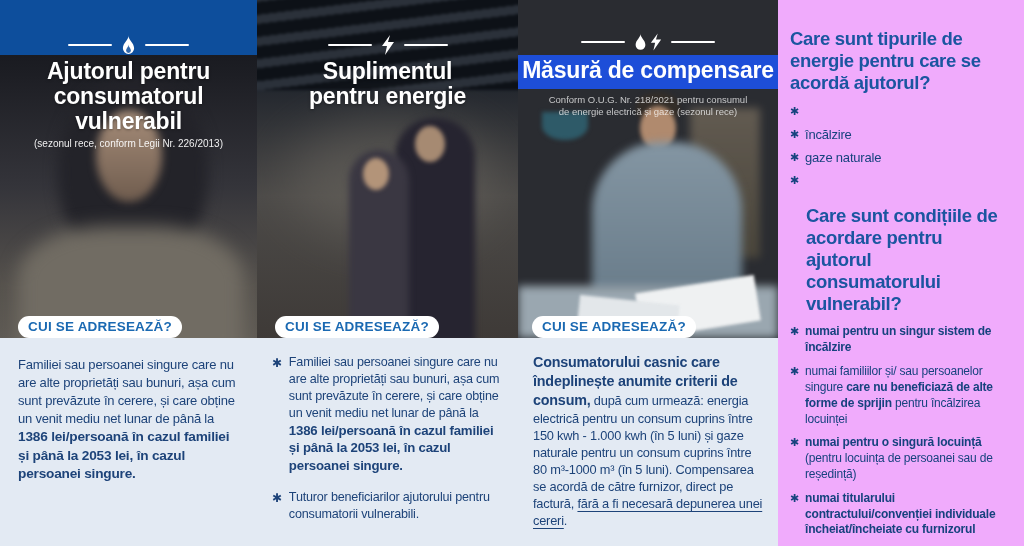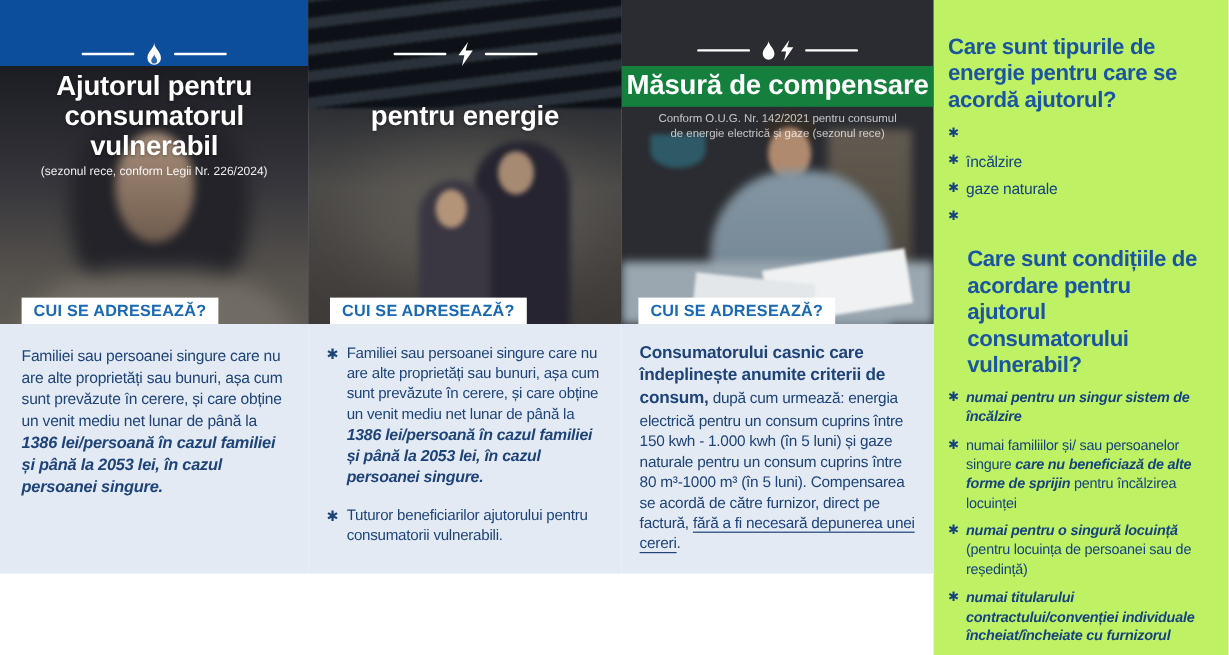--- a/index.html
+++ b/index.html
@@ -3,21 +3,21 @@
 <meta charset="utf-8">
 <style>
   * { margin:0; padding:0; box-sizing:border-box; }
   html,body { background:#ffffff; }
   body { font-family:"Liberation Sans", sans-serif; }
   .poster { position:relative; width:1024px; height:546px; display:flex; background:#fff; overflow:hidden; }
 
   
   .panel { position:relative; height:546px; flex:0 0 auto; }
   .p1 { width:257px; } .p2 { width:261px; } .p3 { width:260px; }
-  .photo-area { position:relative; height:270px; overflow:hidden; background:#2a2c31; }
+  .photo-area { position:relative; height:338px; overflow:hidden; background:#2a2c31; }
   .photo { position:absolute; inset:0; }
   .photo div { position:absolute; }
 
   
   .ph1 { background:linear-gradient(180deg,#101217 0%,#1d1e24 22%,#34343a 55%,#56524d 85%,#5e5a54 100%); }
   .ph1 .scarf { left:58px; top:78px; width:150px; height:190px; background:#232329; border-radius:48%; filter:blur(7px); }
   .ph1 .face  { left:96px; top:110px; width:66px; height:92px; background:linear-gradient(180deg,#a68d79,#6f5c4e); border-radius:50%; filter:blur(4px); }
   .ph1 .body  { left:18px; top:226px; width:226px; height:130px; background:#716c63; border-radius:40% 40% 0 0; filter:blur(9px); }
 
   
@@ -43,43 +43,43 @@
 
   
   .band-top { position:absolute; top:0; left:0; right:0; height:55px; background:#0d4e9c; }
   .panel-header { position:absolute; top:0; left:0; right:0; text-align:center; color:#fff; }
   .icon-row { display:flex; align-items:center; justify-content:center; gap:9px; margin-top:34px; height:22px; }
   .p3 .icon-row { margin-top:31px; }
   .hline { width:44px; height:2px; background:#fff; border-radius:1px; }
   .ic { display:flex; align-items:center; gap:3px; }
   .panel-title { font-size:23px; font-weight:bold; line-height:1.08; margin-top:3px; letter-spacing:-0.2px;
       text-shadow:0 1px 3px rgba(0,0,0,.35); }
-  .p3 .panel-title { background:#15803d; padding:3px 0 6px; margin-top:2px; text-shadow:none; }
+  .p3 .panel-title { background:#1d4ed8; padding:3px 0 6px; margin-top:2px; text-shadow:none; }
   .panel-subtitle { font-size:10px; margin-top:5px; opacity:.92; }
   .p3 .panel-subtitle { font-size:9.5px; line-height:1.3; opacity:.72; padding:0 26px; margin-top:5px; }
 
   .cui-label { position:absolute; left:18px; bottom:0; background:#fff; color:#1a69b2;
-      font-weight:bold; font-size:13.5px; letter-spacing:.2px; padding:3px 10px 4px; white-space:nowrap; }
+      font-weight:bold; font-size:13.5px; letter-spacing:.2px; padding:3px 10px 4px; white-space:nowrap;border-radius:11px; }
   .p3 .cui-label { left:14px; }
 
   
   .text-area { height:208px; background:#e3eaf3; color:#1d4379; }
   .p1 .text-area { padding:18px 16px 0 18px; font-size:13px; line-height:1.38; letter-spacing:-0.2px; }
   .p2 .text-area { padding:16px 12px 0 15px; font-size:12.6px; line-height:1.34; letter-spacing:-0.2px; }
   .p3 .text-area { padding:15px 14px 0 15px; font-size:12.8px; line-height:1.33; letter-spacing:-0.2px; }
-  .bold { font-weight:bold;font-style:italic; }
+  .bold { font-weight:bold; }
   .p1 .bold, .p2 .bold { font-size:1.05em; }
   .lead-bold { font-weight:bold; font-size:1.12em; }
   .uline { text-decoration:underline; text-underline-offset:3px; }
   .blist { list-style:none; }
   .blist li { display:flex; gap:7px; margin-bottom:14px; }
   .blt { flex:0 0 auto; font-size:12px; line-height:1.5; color:#1d4379; }
 
   
-  .right-col { width:246px; height:546px; background:#bef264; padding:14px 4px 0 12px; color:#16427e; }
+  .right-col { width:246px; height:546px; background:#f0abfc; padding:14px 4px 0 12px; color:#16427e; }
   .right-col h2 { font-size:18.5px; line-height:1.18; color:#1b55a0; font-weight:bold; letter-spacing:-0.3px; }
   .sec1 h2 { margin:14px 0 11px; }
   .sec2 h2 { margin:16px 16px 10px; }
   .right-col ul { list-style:none; }
   .sec1 li { display:flex; gap:6px; font-size:13px; margin-bottom:7px; letter-spacing:-0.2px; }
   .sec2 li { display:flex; gap:6px; font-size:12px; line-height:1.32; margin-bottom:8px; letter-spacing:-0.2px; }
   .right-col .blt { font-size:11px; line-height:1.45; color:#16427e; }
   .sec2 .sg.bold { font-weight:bold; }
 </style>
 </head>
@@ -103,21 +103,21 @@
                 <path d="M8 0C8.4 5 2 8 2 14a6 6 0 0 0 12 0C14 8 7.6 5 8 0Z" fill="#fff"></path>
                 <path d="M8 10c.2 2.6-2.6 4-2.6 6.4a2.6 2.6 0 0 0 5.2 0C10.6 14 7.8 12.6 8 10Z" fill="#0d4e9c" opacity=".85"></path>
               </svg>
           </span>
           <span class="hline"></span>
         </div>
         <h1 class="panel-title">
           <span>Ajutorul pentru</span><br>
           <span>consumatorul vulnerabil</span>
         </h1>
-        <div class="panel-subtitle">(sezonul rece, conform Legii Nr. 226/2024)</div>
+        <div class="panel-subtitle">(sezonul rece, conform Legii Nr. 226/2013)</div>
       </header>
       <div class="cui-label">CUI SE ADRESEAZĂ?</div>
     </div>
     <div class="text-area">
       <p>
         <span>Familiei sau persoanei singure care nu are alte proprietăți sau bunuri, așa cum sunt prevăzute în cerere, și care obține un venit mediu net lunar de până la </span><span class="bold">1386 lei/persoană în cazul familiei și până la 2053 lei, în cazul persoanei singure.</span>
       </p>
     </div>
   </section>
 
@@ -135,21 +135,21 @@
         <div class="icon-row">
           <span class="hline"></span>
           <span class="ic">
             <svg width="14" height="20" viewBox="0 0 14 20">
                 <path d="M9 0 1 11h5l-2 9L13 7H7Z" fill="#fff"></path>
               </svg>
           </span>
           <span class="hline"></span>
         </div>
         <h1 class="panel-title">
-          <br>
+          <span>Suplimentul</span><br>
           <span>pentru energie</span>
         </h1>
       </header>
       <div class="cui-label">CUI SE ADRESEAZĂ?</div>
     </div>
     <div class="text-area">
       <ul class="blist">
         <li>
           <span class="blt">✱</span>
           <span><span>Familiei sau persoanei singure care nu are alte proprietăți sau bunuri, așa cum sunt prevăzute în cerere, și care obține un venit mediu net lunar de până la </span><span class="bold">1386 lei/persoană în cazul familiei și până la 2053 lei, în cazul persoanei singure.</span></span>
@@ -183,21 +183,21 @@
               </svg>
             <svg width="12" height="18" viewBox="0 0 14 20">
                 <path d="M9 0 1 11h5l-2 9L13 7H7Z" fill="#fff"></path>
               </svg>
           </span>
           <span class="hline"></span>
         </div>
         <h1 class="panel-title">
           <span>Măsură de compensare</span>
         </h1>
-        <div class="panel-subtitle">Conform O.U.G. Nr. 142/2021 pentru consumul de energie electrică și gaze (sezonul rece)</div>
+        <div class="panel-subtitle">Conform O.U.G. Nr. 218/2021 pentru consumul de energie electrică și gaze (sezonul rece)</div>
       </header>
       <div class="cui-label">CUI SE ADRESEAZĂ?</div>
     </div>
     <div class="text-area">
       <p>
         <span class="lead-bold">Consumatorului casnic care îndeplinește anumite criterii de consum,</span><span> după cum urmează: energia electrică pentru un consum cuprins între 150 kwh - 1.000 kwh (în 5 luni) și gaze naturale pentru un consum cuprins între 80 m³-1000 m³ (în 5 luni). Compensarea se acordă de către furnizor, direct pe factură, </span><span class="uline">fără a fi necesară depunerea unei cereri</span><span>.</span>
       </p>
     </div>
   </section>
 

